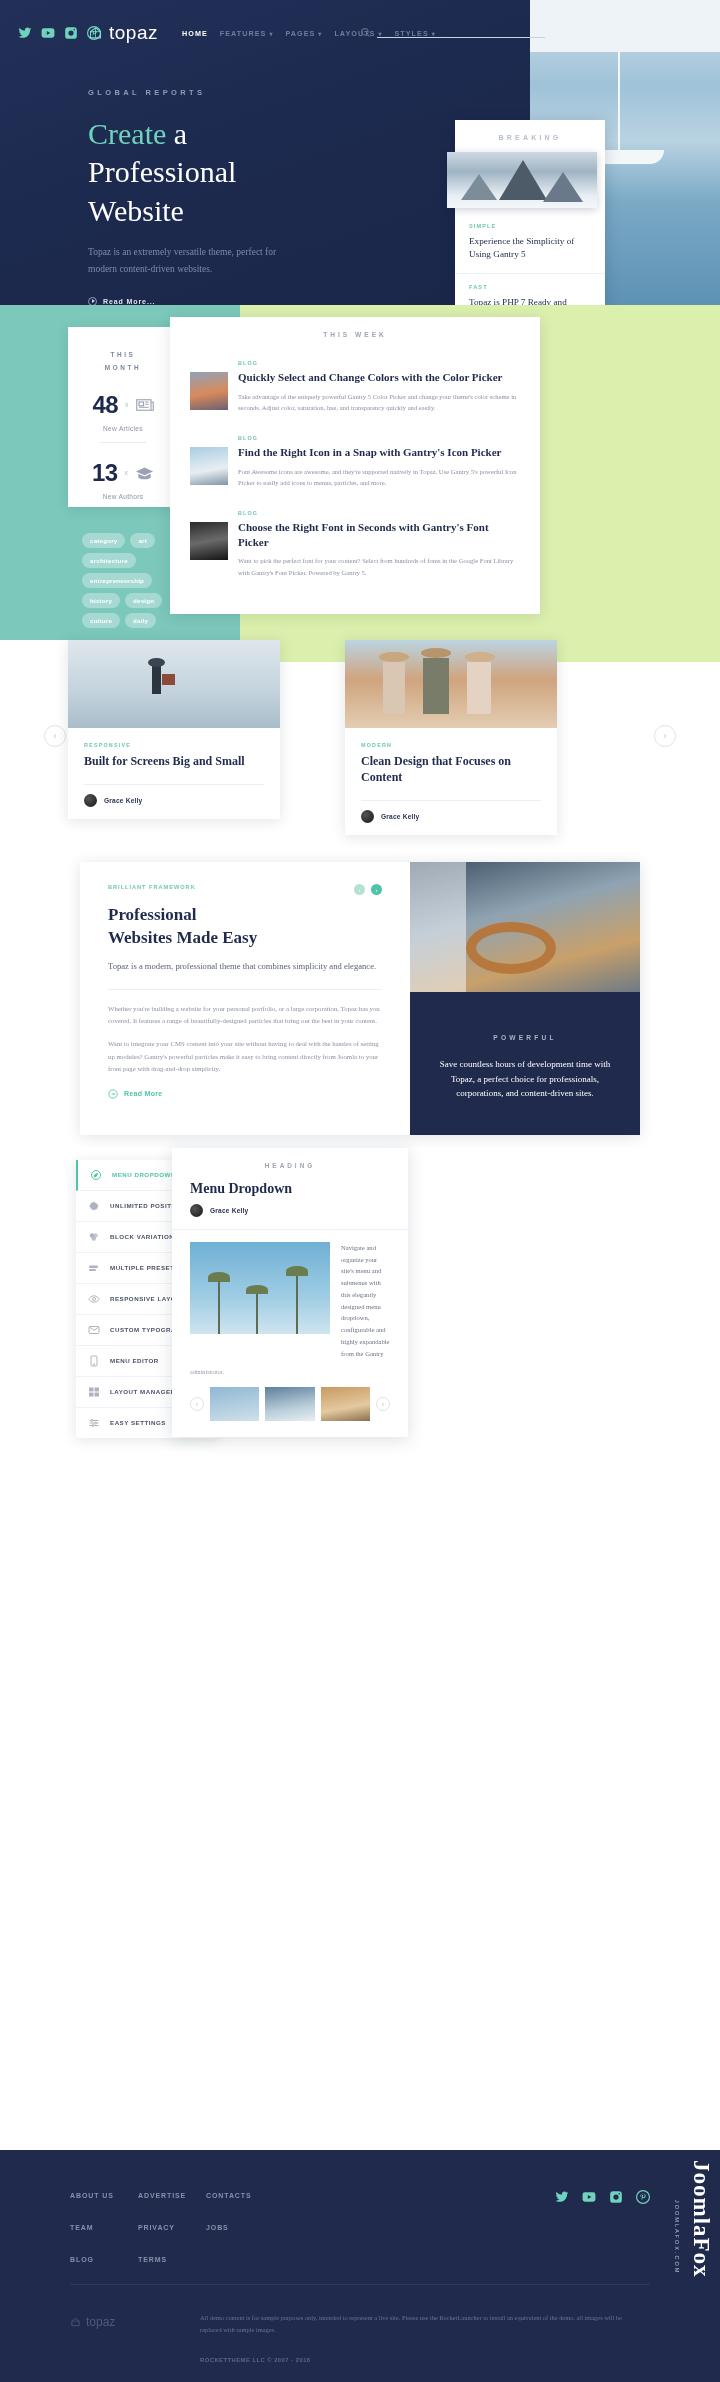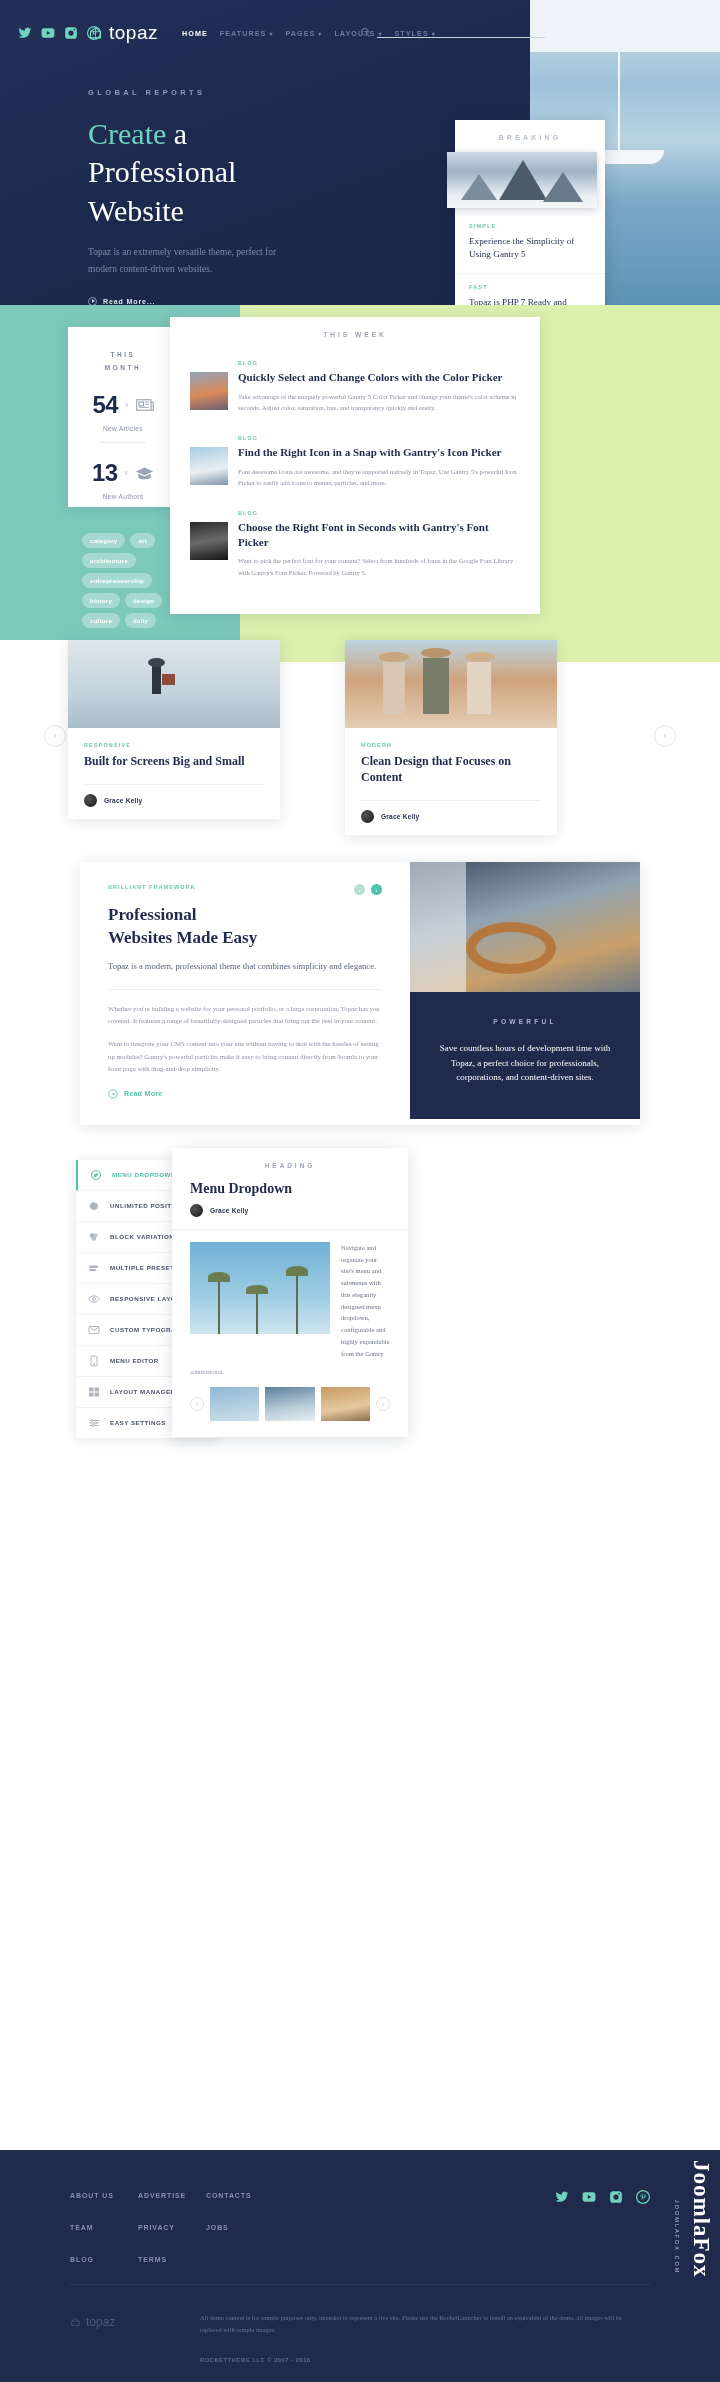--- a/index.html
+++ b/index.html
@@ -128,21 +128,21 @@
   .s4-lead { font-size: 8.6px; line-height: 1.6; color: #59617a; margin-top: 10px; }
   .s4-sep { height: 1px; background: #edf0f3; margin: 16px 0 13px; }
   .s4-p { font-size: 6.8px; line-height: 1.78; color: #8a90a0; margin-bottom: 11px; }
   .s4-read { display: flex; align-items: center; gap: 6px; margin-top: 14px;
     font-size: 7px; font-weight: bold; color: #4fc4a8; letter-spacing: .3px; }
   #s4-right { width: 230px; }
   #s4-img { height: 130px; background: linear-gradient(165deg,#3d4f63 0%,#8fa3b2 40%,#c9a06a 72%,#6d7a86 100%);
     position: relative; overflow: hidden; }
   .rope { position: absolute; left: 56px; top: 60px; width: 90px; height: 52px; border-radius: 50%;
     border: 10px solid #b5763a; opacity: .95; }
-  #s4-blue { background: #1f2a4d; padding: 26px 26px 34px; text-align: center; min-height: 126px; }
+  #s4-blue { background: #1f2a4d; padding: 42px 26px 34px; text-align: center; min-height: 126px; }
   .pw-kicker { font-size: 6.6px; letter-spacing: 3.2px; color: #aab3c6; font-weight: bold; }
   .pw-p { margin-top: 16px; font-size: 9px; line-height: 1.62; color: #fff; }
 
   
   #sec5 { position: relative; height: 300px; background: #fff; }
   #menu-card { position: absolute; left: 76px; top: 12px; width: 142px; background: #fff;
     box-shadow: 0 2px 12px rgba(20,40,60,.12); }
   .mrow { display: flex; align-items: center; gap: 10px; padding: 9px 12px;
     border-bottom: 1px solid #f0f2f5; min-height: 30px; }
   .mrow:last-child { border-bottom: 0; }
@@ -284,21 +284,21 @@
 </section>
 
 <section id="sec2">
   <div id="s2-left"></div>
   <div id="s2-right"></div>
 
   <div id="stats-card">
     <div class="stat-kicker">THIS</div>
     <div class="stat-kicker">MONTH</div>
     <div class="stat-row">
-      <span class="stat-num">54</span>
+      <span class="stat-num">48</span>
       <span class="stat-x">x</span>
       <svg style="width:18px;height:14px" viewBox="0 0 24 18" fill="none" stroke="#9ba3b2" stroke-width="1.5">
         <rect x="1" y="2" width="19" height="14"></rect>
           <rect x="4" y="5" width="6" height="5"></rect>
         <path d="M12 5h5M12 8h5M4 12h13"></path>
           <path d="M20 5h3v11h-3"></path>
       </svg>
     </div>
     <div class="stat-lbl">New Articles</div>
     <div class="stat-div"></div>

